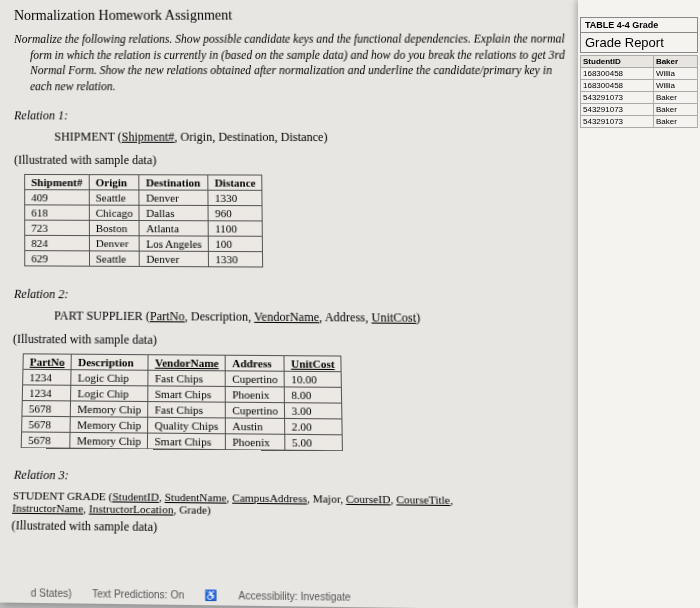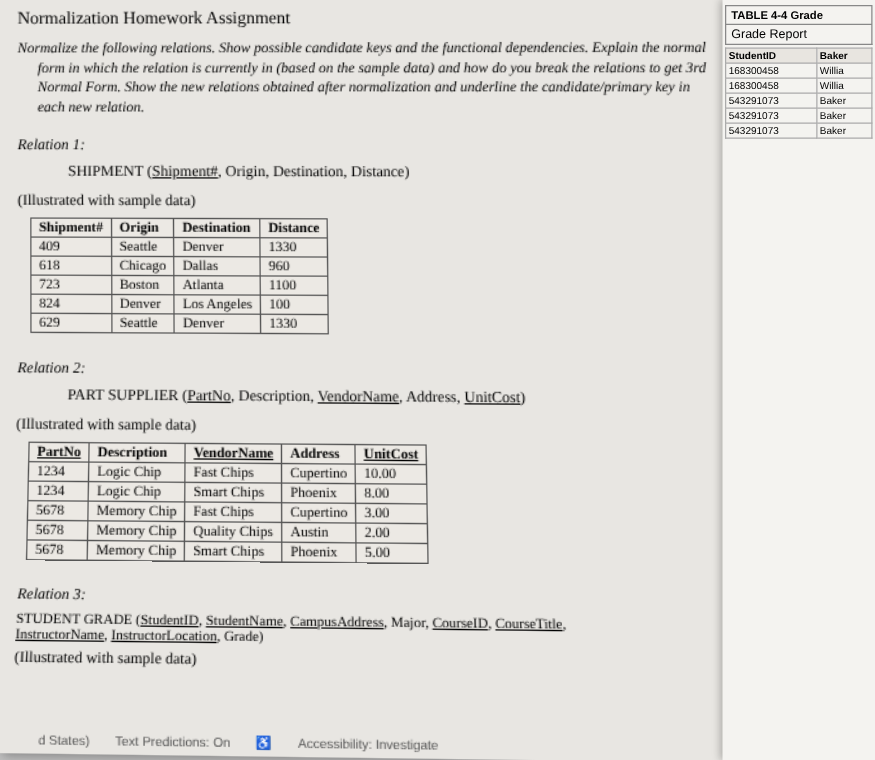--- a/index.html
+++ b/index.html
@@ -68,25 +68,25 @@
 .side-panel {
   position: absolute;
   right: 0;
   top: 0;
   width: 122px;
   height: 608px;
   background: #f4f3f0;
   box-shadow: -2px 0 6px rgba(0,0,0,0.25);
   font-family: Arial, sans-serif;
   font-size: 9px;
-  padding: 4px 2px;
+  padding: 17px 2px;
   overflow: hidden;
 }
 .side-panel .hdr { border: 1px solid #888; padding: 2px 4px; font-weight: bold; font-size: 9px; white-space: nowrap; }
-.side-panel .sub { border: 1px solid #888; border-top: none; padding: 2px 4px; font-size: 10px; }
+.side-panel .sub { border: 1px solid #888; border-top: none; padding: 2px 4px; font-size: 13px; }
 .side-panel table { border-collapse: collapse; width: 100%; margin-top: 2px; font-size: 8px; }
 .side-panel th, .side-panel td { border: 1px solid #aaa; padding: 1px 2px; text-align: left; white-space: nowrap; overflow: hidden; }
 .side-panel th { background: #e8e5e0; font-weight: bold; }
 </style>
 </head>
 <body>
 
 <div class="page">
   <div class="title">Normalization Homework Assignment</div>
   <div class="instructions">Normalize the following relations. Show possible candidate keys and the functional dependencies. Explain the normal form in which the relation is currently in (based on the sample data) and how do you break the relations to get 3rd Normal Form. Show the new relations obtained after normalization and underline the candidate/primary key in each new relation.</div>

